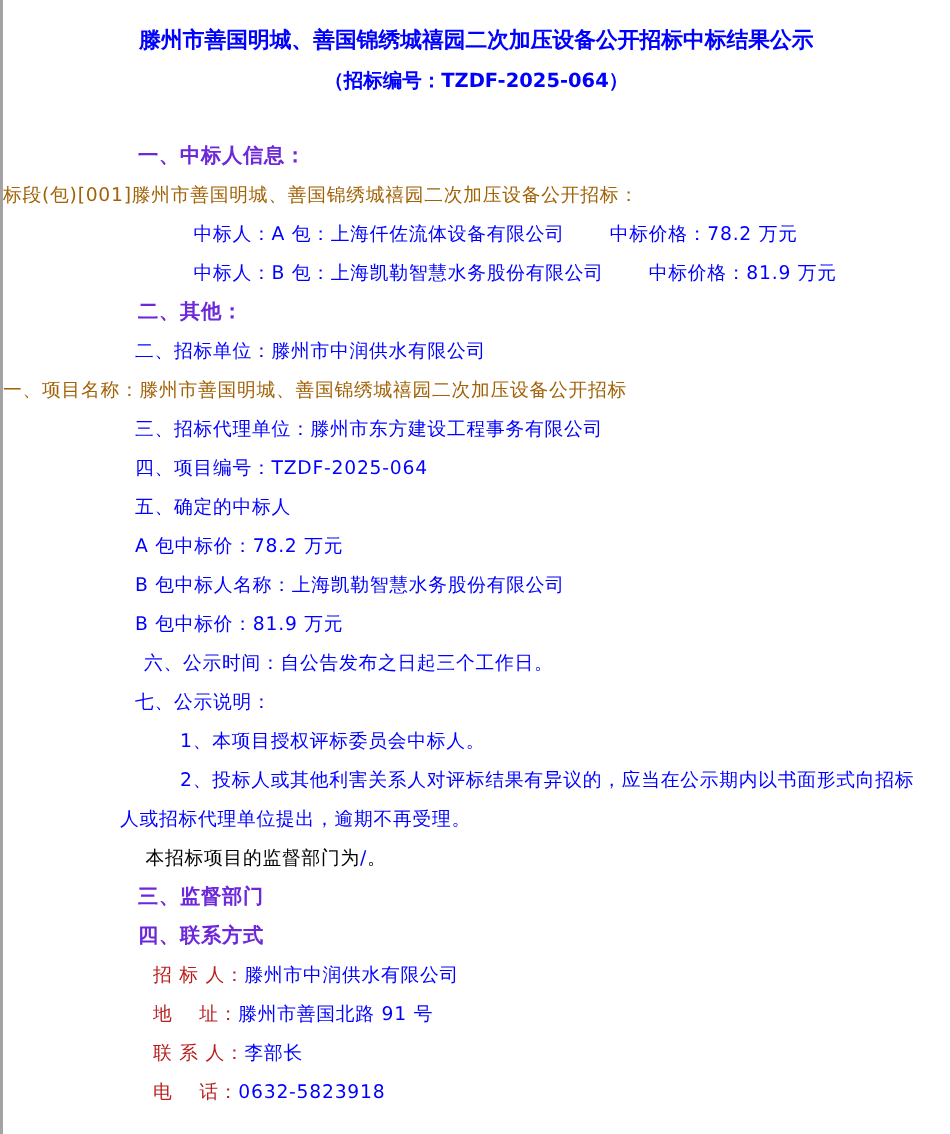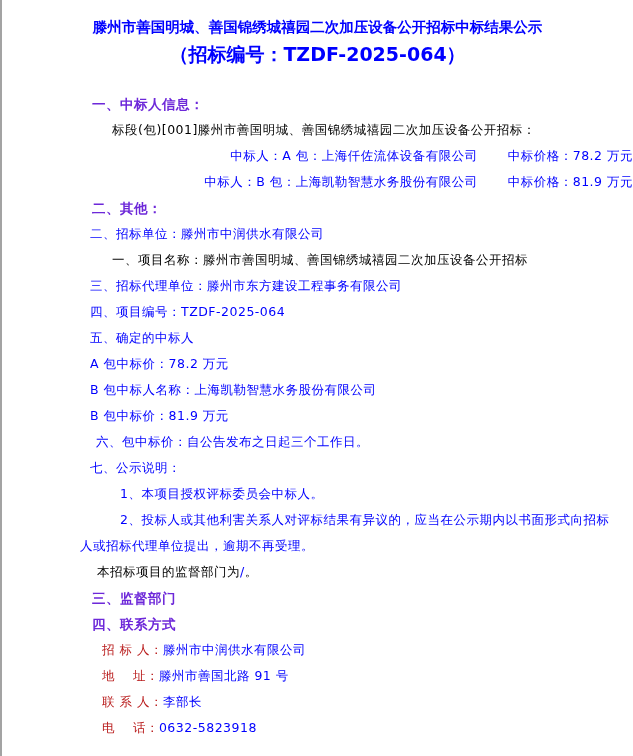--- a/index.html
+++ b/index.html
@@ -26,41 +26,41 @@
     color: #0000ff;
     font-weight: bold;
     font-size: 14.5px;
     line-height: 27px;
     white-space: nowrap;
   }
   .doc-subtitle {
     text-align: center;
     color: #0000ff;
     font-weight: bold;
-    font-size: 19px;
+    font-size: 13px;
     line-height: 27px;
   }
   .line {
     height: 26px;
     line-height: 26px;
     font-size: 12.5px;
     white-space: pre;
     letter-spacing: 0.5px;
   }
   .heading {
     color: #6d28d9;
     font-weight: bold;
     font-size: 13.5px;
     margin-left: 90px;
   }
   .first-heading { margin-top: 23px; }
   .item   { color: #0000ff; margin-left: 88px; }
   .item6  { color: #0000ff; margin-left: 94px; }
-  .lv1    { color: #000000; margin-left: 110px; }
-  .lv2    { color: #0000ff; margin-left: 127px; text-align: right; }
+  .lv1    { color: #a16207; }
+  .lv2    { color: #0000ff; margin-left: 127px; }
   .num    { color: #0000ff; margin-left: 118px; }
   .cont   { color: #0000ff; margin-left: 78px; }
   .body3  { color: #000000; margin-left: 95px; }
   .contact { margin-left: 100px; }
   .contact .lbl { color: #b91c1c; }
   .contact .val { color: #0000ff; }
   .price-gap { display: inline-block; width: 30px; }
 </style>
 </head>
 <body>
@@ -81,21 +81,21 @@
   <div class="line heading">二、其他：</div>
 
   <div class="line item">二、招标单位：滕州市中润供水有限公司</div>
   <div class="line lv1">一、项目名称：滕州市善国明城、善国锦绣城禧园二次加压设备公开招标</div>
   <div class="line item">三、招标代理单位：滕州市东方建设工程事务有限公司</div>
   <div class="line item">四、项目编号：TZDF-2025-064</div>
   <div class="line item">五、确定的中标人</div>
   <div class="line item">A 包中标价：78.2 万元</div>
   <div class="line item">B 包中标人名称：上海凯勒智慧水务股份有限公司</div>
   <div class="line item">B 包中标价：81.9 万元</div>
-  <div class="line item6">六、包中标价：自公告发布之日起三个工作日。</div>
+  <div class="line item6">六、公示时间：自公告发布之日起三个工作日。</div>
   <div class="line item">七、公示说明：</div>
   <div class="line num">1、本项目授权评标委员会中标人。</div>
   <div class="line num">2、投标人或其他利害关系人对评标结果有异议的，应当在公示期内以书面形式向招标</div>
   <div class="line cont">人或招标代理单位提出，逾期不再受理。</div>
 
   <div class="line body3"><span>本招标项目的监督部门为</span><span class="blue">/</span><span>。</span></div>
 
   <div class="line heading">三、监督部门</div>
 
   <div class="line heading">四、联系方式</div>

